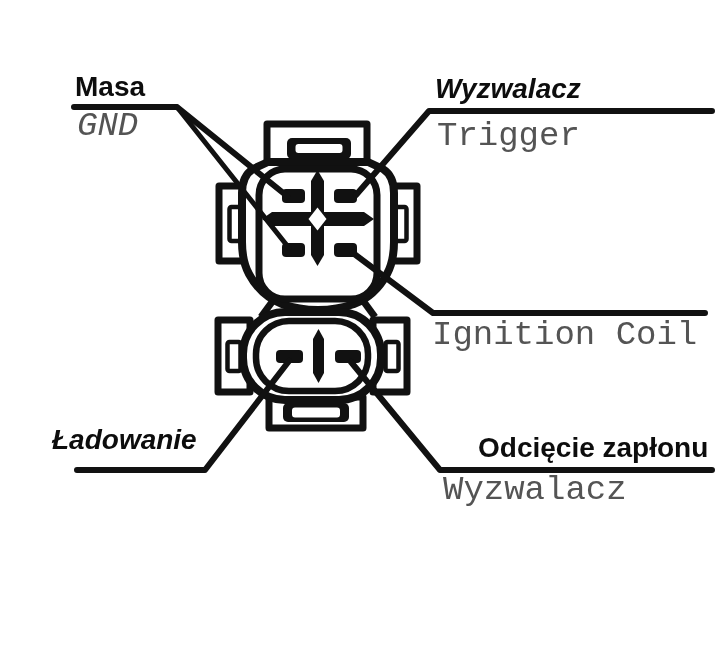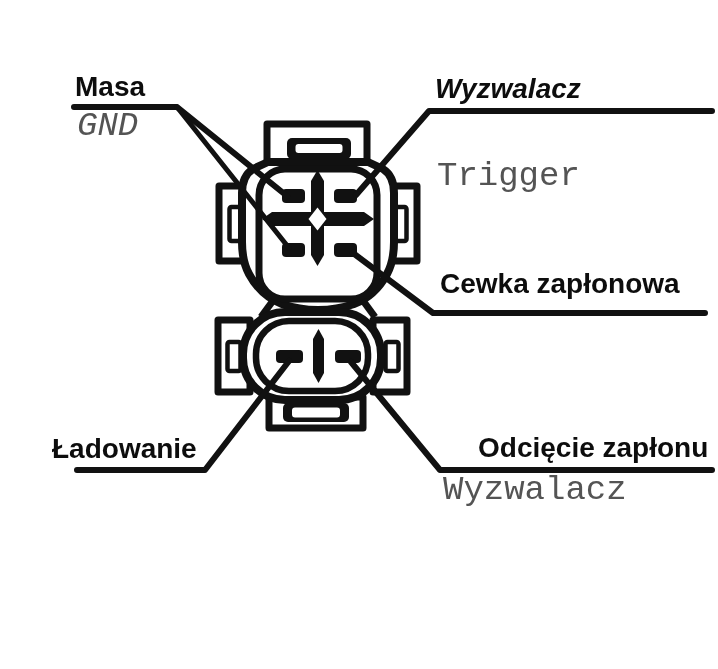--- a/index.html
+++ b/index.html
@@ -79,22 +79,22 @@
         <polyline points="77,470 205,470 289,361" stroke-width="6"></polyline>
         <polyline points="712,470 440,470 351,362" stroke-width="6"></polyline>
       </g>
     </g>
   </svg>
 
   <div class="lbl lbl-pl" style="left:75px;top:73px;">Masa</div>
   <div class="lbl lbl-en" style="left:77px;top:109px;font-style:italic;">GND</div>
 
   <div class="lbl lbl-pl" style="left:435px;top:75px;font-style:italic;">Wyzwalacz</div>
-  <div class="lbl lbl-en" style="left:437px;top:119px;margin-top:40px;">Trigger</div>
+  <div class="lbl lbl-en" style="left:437px;top:119px;">Trigger</div>
 
-  <div class="lbl lbl-pl" style="left:440px;top:270px;">Cewka zapłonowa</div>
+  <div class="lbl lbl-en" style="left:432px;top:318px;">Ignition Coil</div>
 
-  <div class="lbl lbl-pl" style="left:52px;top:435px;">Ładowanie</div>
+  <div class="lbl lbl-pl" style="left:52px;top:426px;font-style:italic;">Ładowanie</div>
 
   <div class="lbl lbl-pl" style="left:478px;top:434px;text-align:center;">Odcięcie zapłonu</div>
   <div class="lbl lbl-en" style="left:443px;top:473px;">Wyzwalacz</div>
 
 </div>
 
 </body></html>

